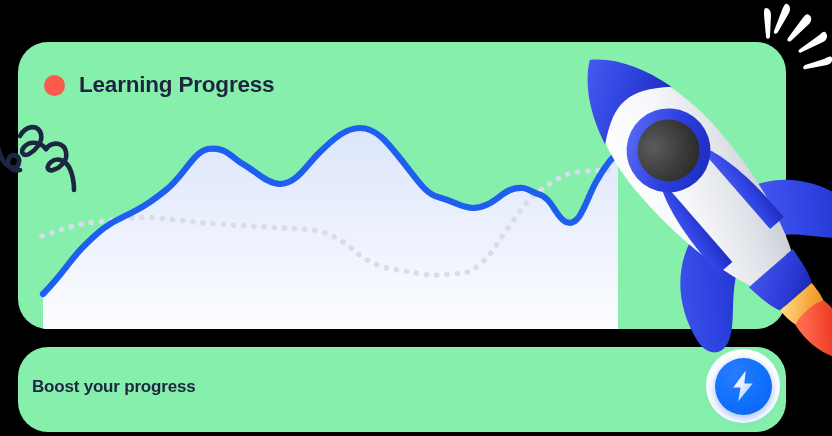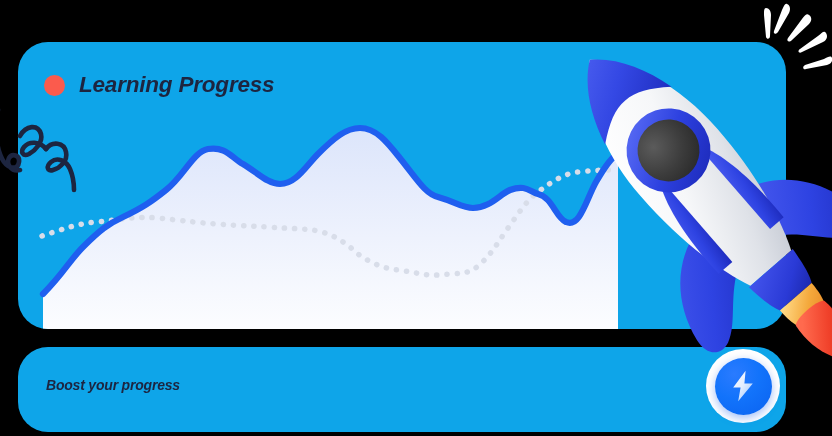--- a/index.html
+++ b/index.html
@@ -8,23 +8,22 @@
     background:#000000;
     font-family:"Liberation Sans", sans-serif;
     overflow:hidden;
     position:relative;
   }
   #stage { position:absolute; inset:0; width:832px; height:436px; }
 
   
   .card {
     position:absolute;
-    background:#0ea5e9;
+    background:#86efac;
     border-radius:30px;
-    font-style:italic;
   }
   #progress-card { left:18px; top:42px; width:768px; height:287px; overflow:hidden; }
   #boost-card    { left:18px; top:347px; width:768px; height:85px; }
 
   
   #card-header {
     position:absolute; left:26px; top:30px;
     display:flex; align-items:center; gap:14px;
     z-index:6;
   }
@@ -35,22 +34,22 @@
   #progress-title {
     font-size:22.5px; font-weight:bold; color:#1d2540;
     letter-spacing:-0.2px; white-space:nowrap;
   }
 
   
   #chart-svg { position:absolute; left:0; top:0; width:768px; height:287px; }
 
   
   #boost-title {
-    position:absolute; left:28px; top:30px;
-    font-size:14px; font-weight:bold; color:#1d2540;
+    position:absolute; left:14px; top:30px;
+    font-size:17px; font-weight:bold; color:#1d2540;
     letter-spacing:-0.2px; white-space:nowrap;
   }
 
   
   #fab-wrap {
     position:absolute; left:706px; top:349px;
     width:74px; height:74px; border-radius:50%;
     background:#ffffff;
     display:flex; align-items:center; justify-content:center;
     z-index:12;

